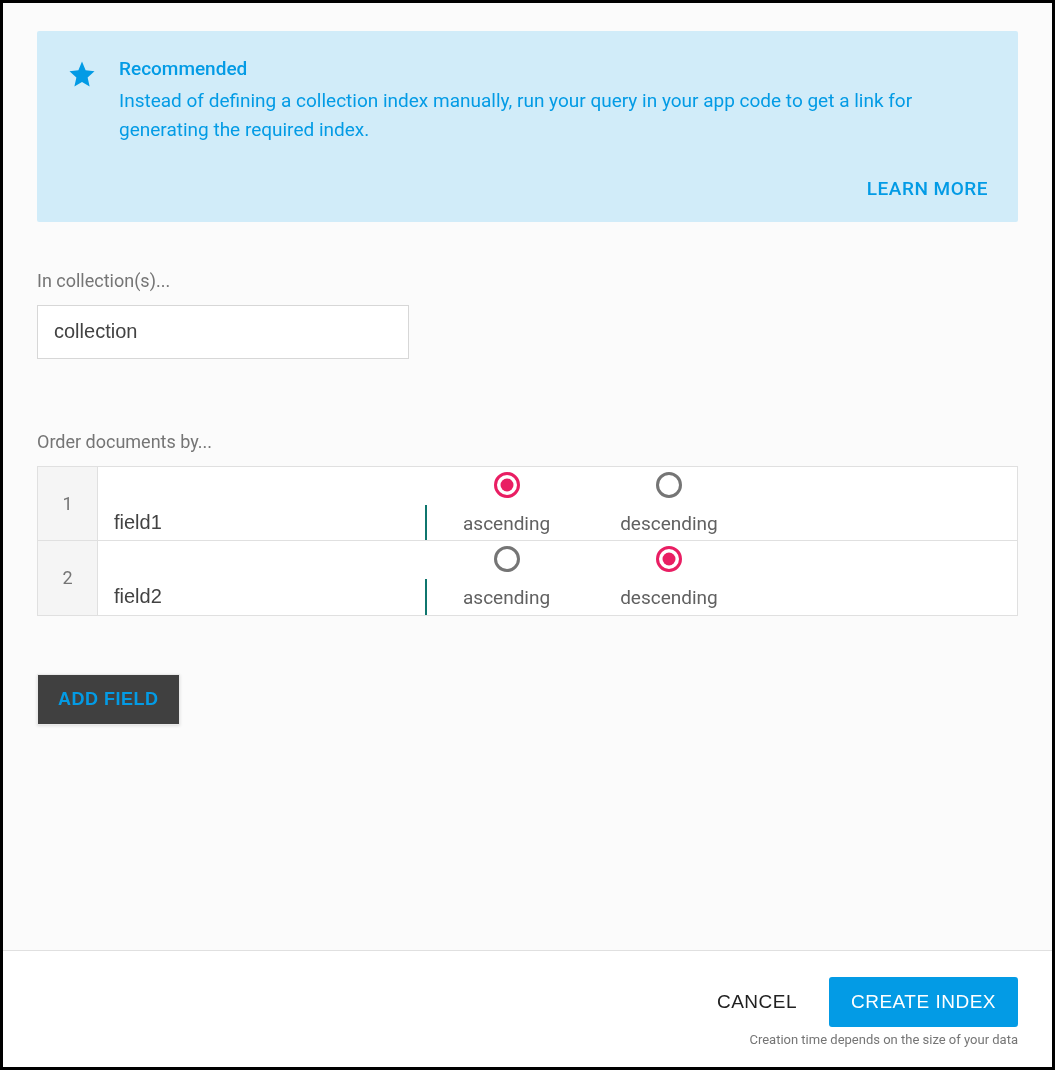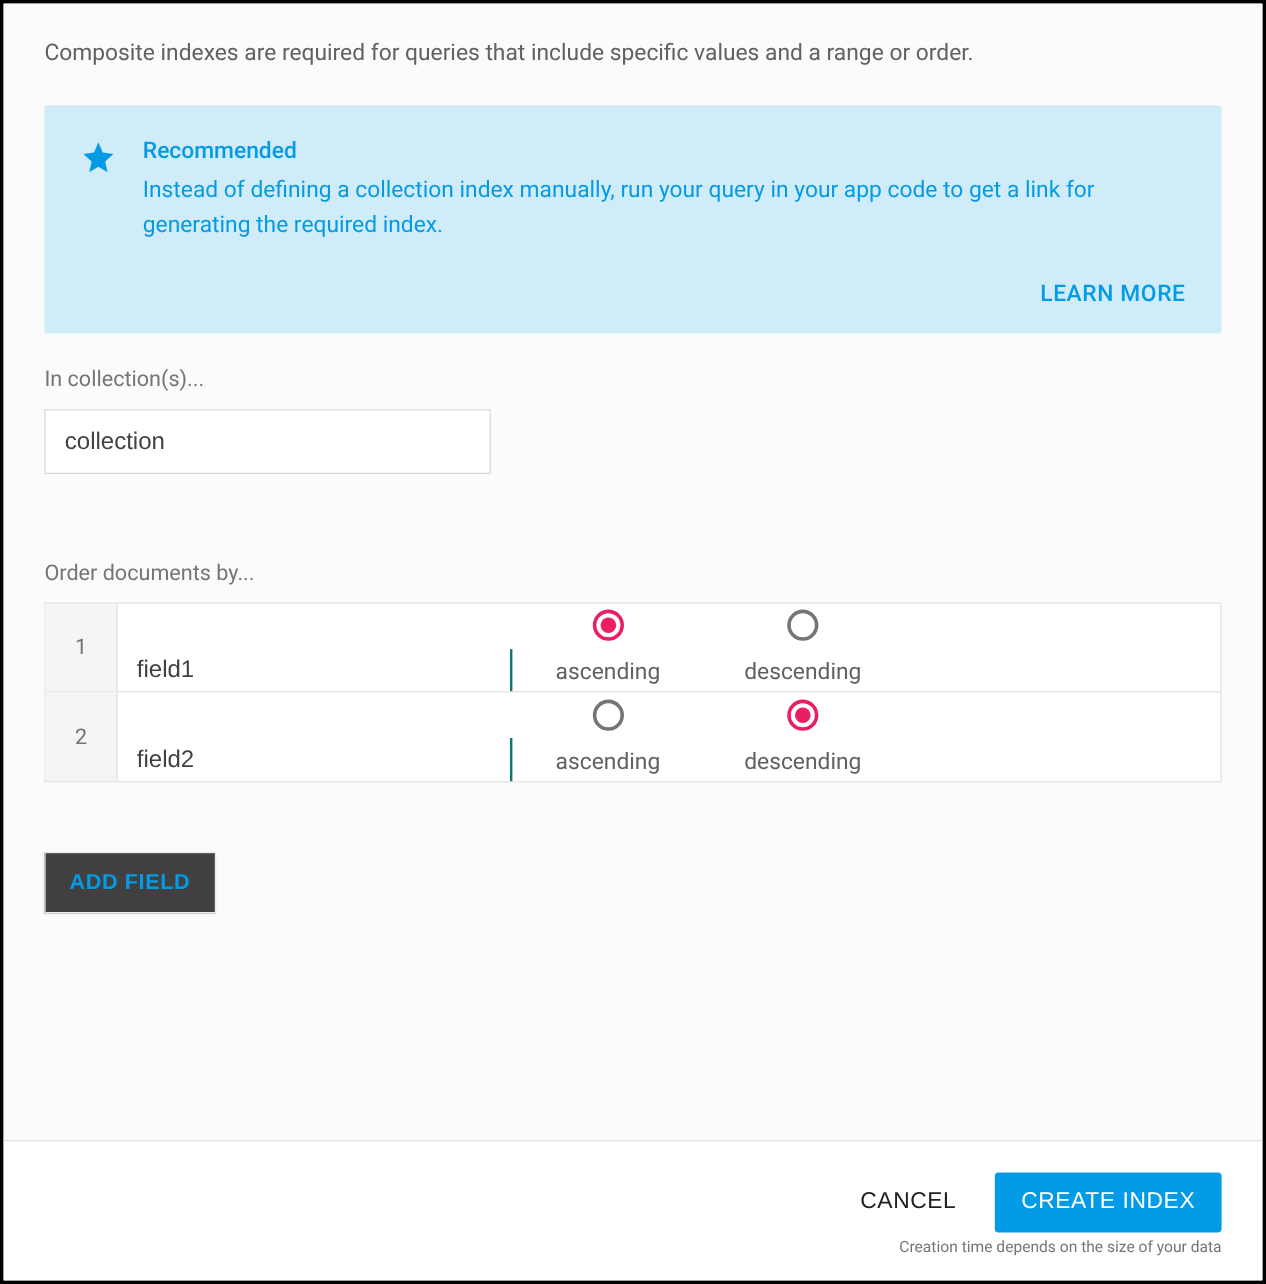--- a/index.html
+++ b/index.html
@@ -50,21 +50,21 @@
     }
     .description {
       font-size: 19px;
       color: #616161;
       line-height: 1.4;
       margin-bottom: 30px;
     }
     .info-card {
       background: #d1ecf9;
       padding: 26px 30px 22px 30px;
-      margin-bottom: 28px;
+      margin-bottom: 48px;
       border-radius: 2px;
     }
     .info-card-top {
       display: flex;
       gap: 22px;
       margin-bottom: 32px;
     }
     .star-icon {
       color: #039be5;
       flex-shrink: 0;
@@ -243,21 +243,20 @@
     }
   </style>
 </head>
 <body>
 
 <div class="dialog">
 
 
   <div class="dialog-body">
 
-    <div class="description">Composite indexes are required for queries that include specific values and a range or order.</div>
 
     <div class="info-card">
       <div class="info-card-top">
         <div class="star-icon">
           <svg viewBox="0 0 24 24" fill="currentColor">
             <path d="M12 2l2.9 6.9L22 9.8l-5.5 5 1.6 7.2L12 18.3 5.9 22l1.6-7.2L2 9.8l7.1-0.9L12 2z"></path>
           </svg>
         </div>
         <div class="info-text">
           <div class="recommended-title">Recommended</div>

